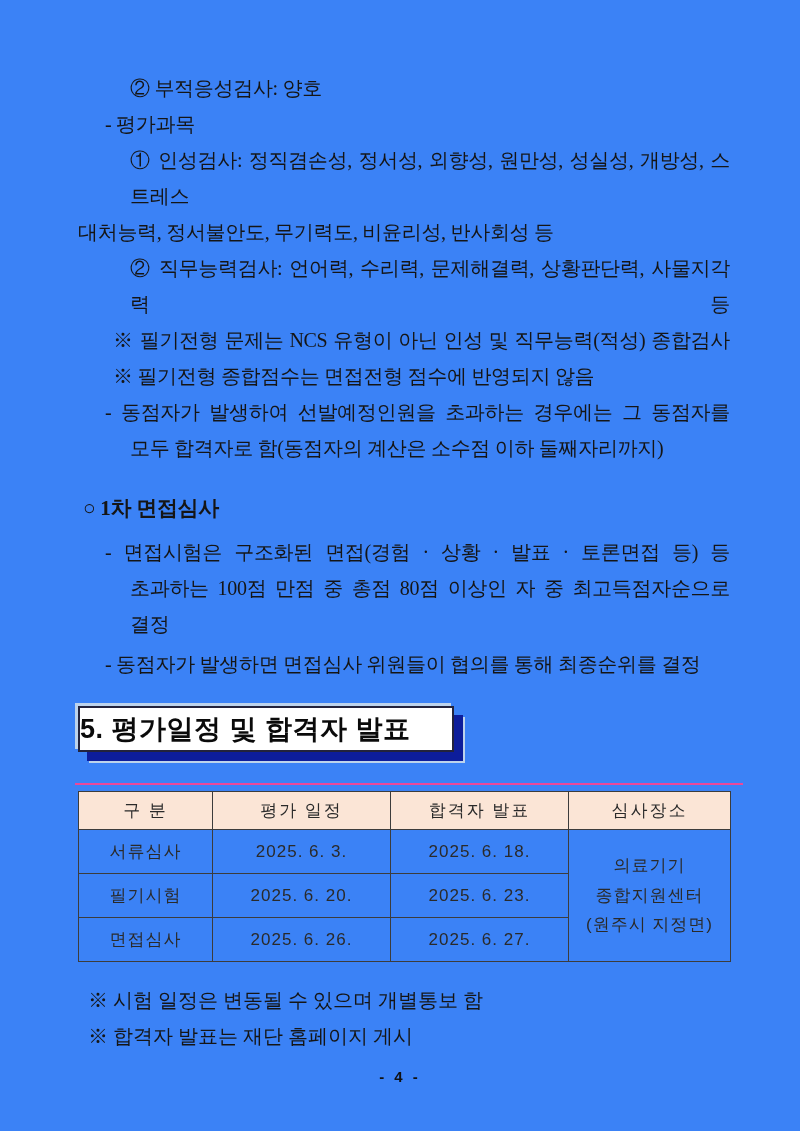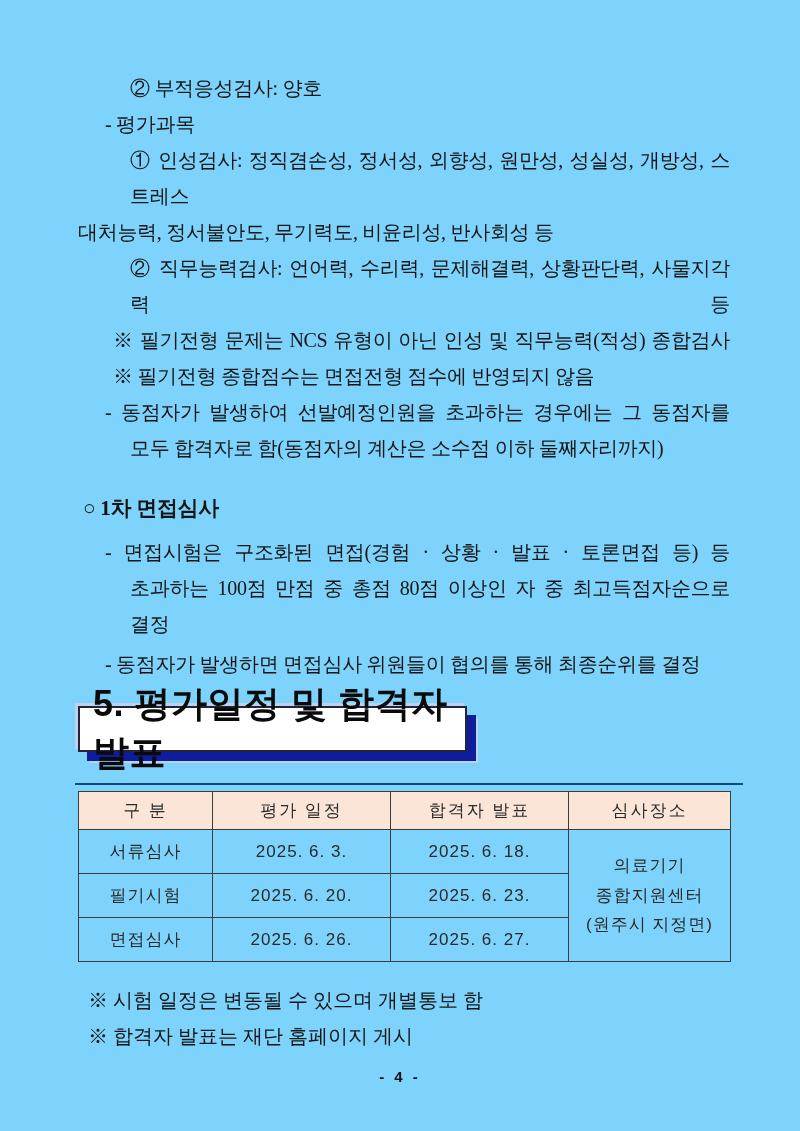--- a/index.html
+++ b/index.html
@@ -1,45 +1,45 @@
 <!DOCTYPE html>
 <html><head>
 <meta charset="utf-8">
 <style>
   html,body { margin:0; padding:0; background:#e8e8e8; }
   .page {
     position:relative; width:800px; height:1131px; margin:0 auto;
-    background:#7dd3fc; overflow:hidden; color:#151515;
+    background:#3b82f6; overflow:hidden; color:#151515;
     font-family:"Liberation Serif","DejaVu Serif",serif;
   }
   .doc { padding:70px 70px 0 78px; }
 
   .ln { margin:0; font-size:20px; line-height:36px; letter-spacing:-0.3px; white-space:nowrap; }
   .just { white-space:normal; text-align:justify; text-align-last:justify; }
   .i5   { margin-left:5px; }
   .i27  { margin-left:27px; }
   .i35  { margin-left:35px; }
   .i52  { margin-left:52px; }
   .i169 { }
   .subhead { font-weight:600; margin-top:24px; font-size:21px; }
   .mt8  { margin-top:8px; }
   .mt4  { margin-top:4px; }
 
   .hbox {
     position:relative; margin-top:24px; margin-left:0;
     width:372px; height:42px; background:#ffffff;
     border:2px solid #23233c;
     box-shadow:9px 9px 0 0 #0d1d9b, -3px -3px 0 0 #bdd3ec, 11px 11px 0 0 #bdd3ec;
-    display:flex; align-items:center; padding-left:13px;
+    display:flex; align-items:center; 
     font-family:"Liberation Sans","DejaVu Sans",sans-serif;
-    font-weight:bold; font-size:36px; letter-spacing:0.5px; color:#0a0a0a;
+    font-weight:bold; font-size:27px; letter-spacing:0.5px; color:#0a0a0a;
   }
 
   .table-section { margin-top:31px; margin-left:-3px; width:668px;
-    border-top:2px solid #0c4a6e; padding-top:6px; }
+    border-top:2px solid #ec4899; padding-top:6px; }
   table.sched {
     margin-left:3px; width:652px; border-collapse:collapse; table-layout:fixed;
     font-family:"Liberation Sans","DejaVu Sans",sans-serif; color:#2a2a2a;
   }
   table.sched th, table.sched td { border:1px solid #3c3c3c; text-align:center; padding:0; }
   table.sched th {
     background:#fbe5d6; height:37px; font-weight:normal;
     font-size:17px; letter-spacing:2px;
   }
   table.sched td { height:43px; font-size:17px; letter-spacing:1px; }

